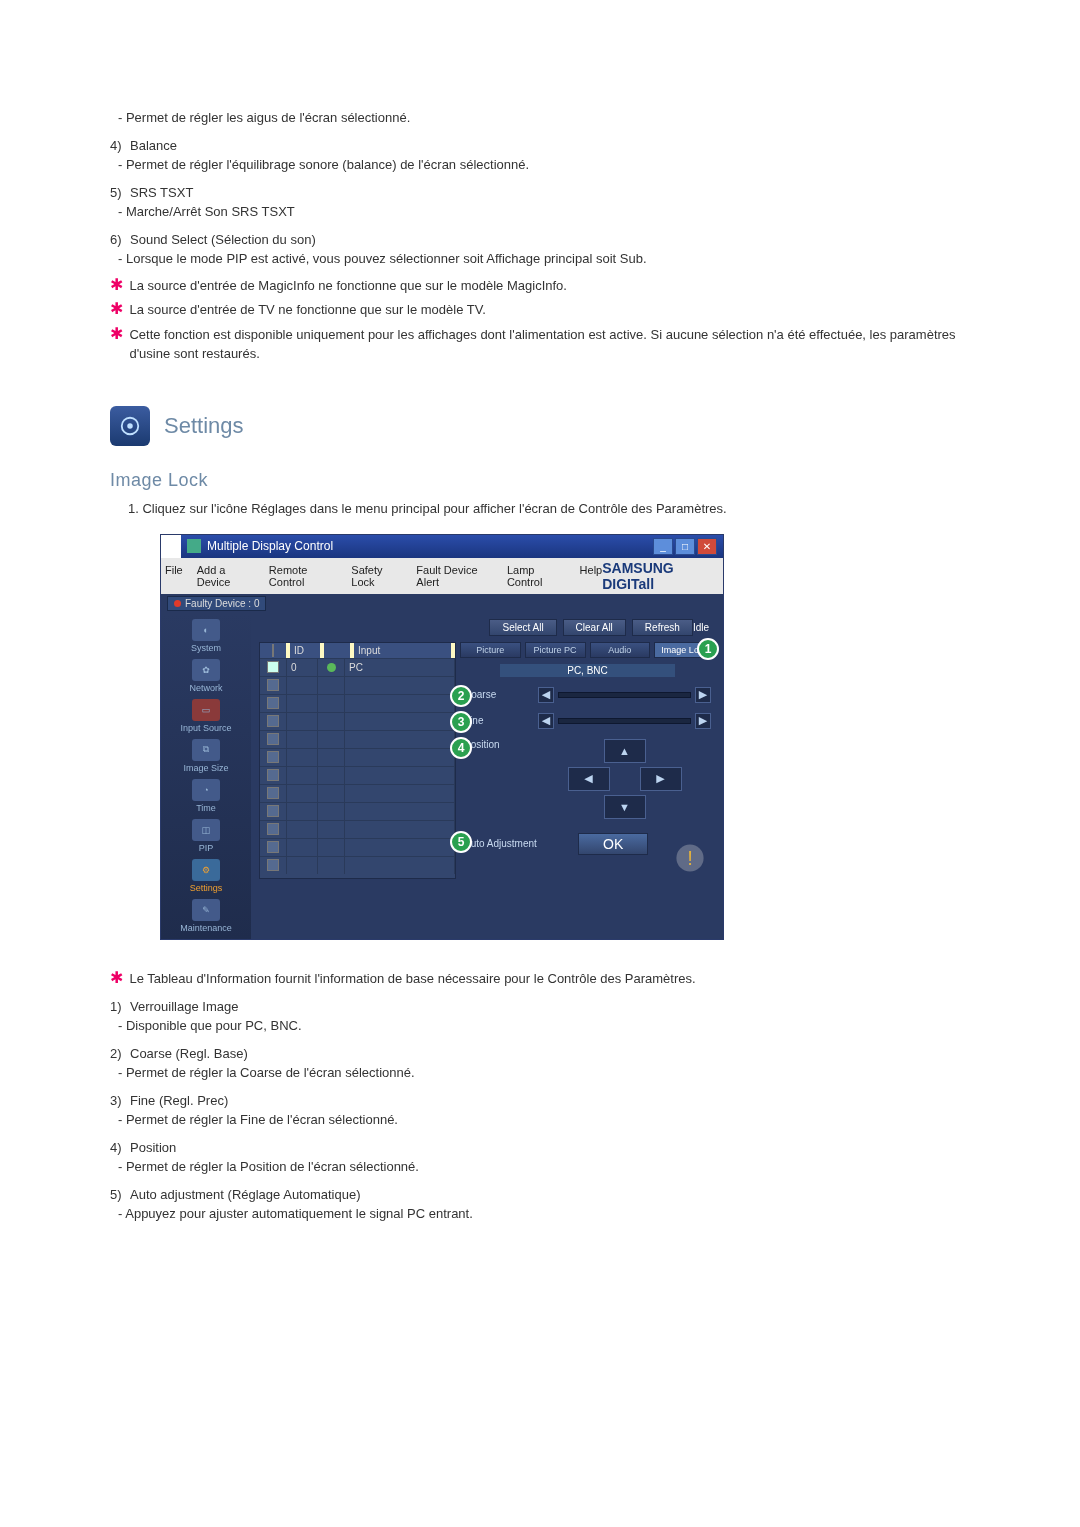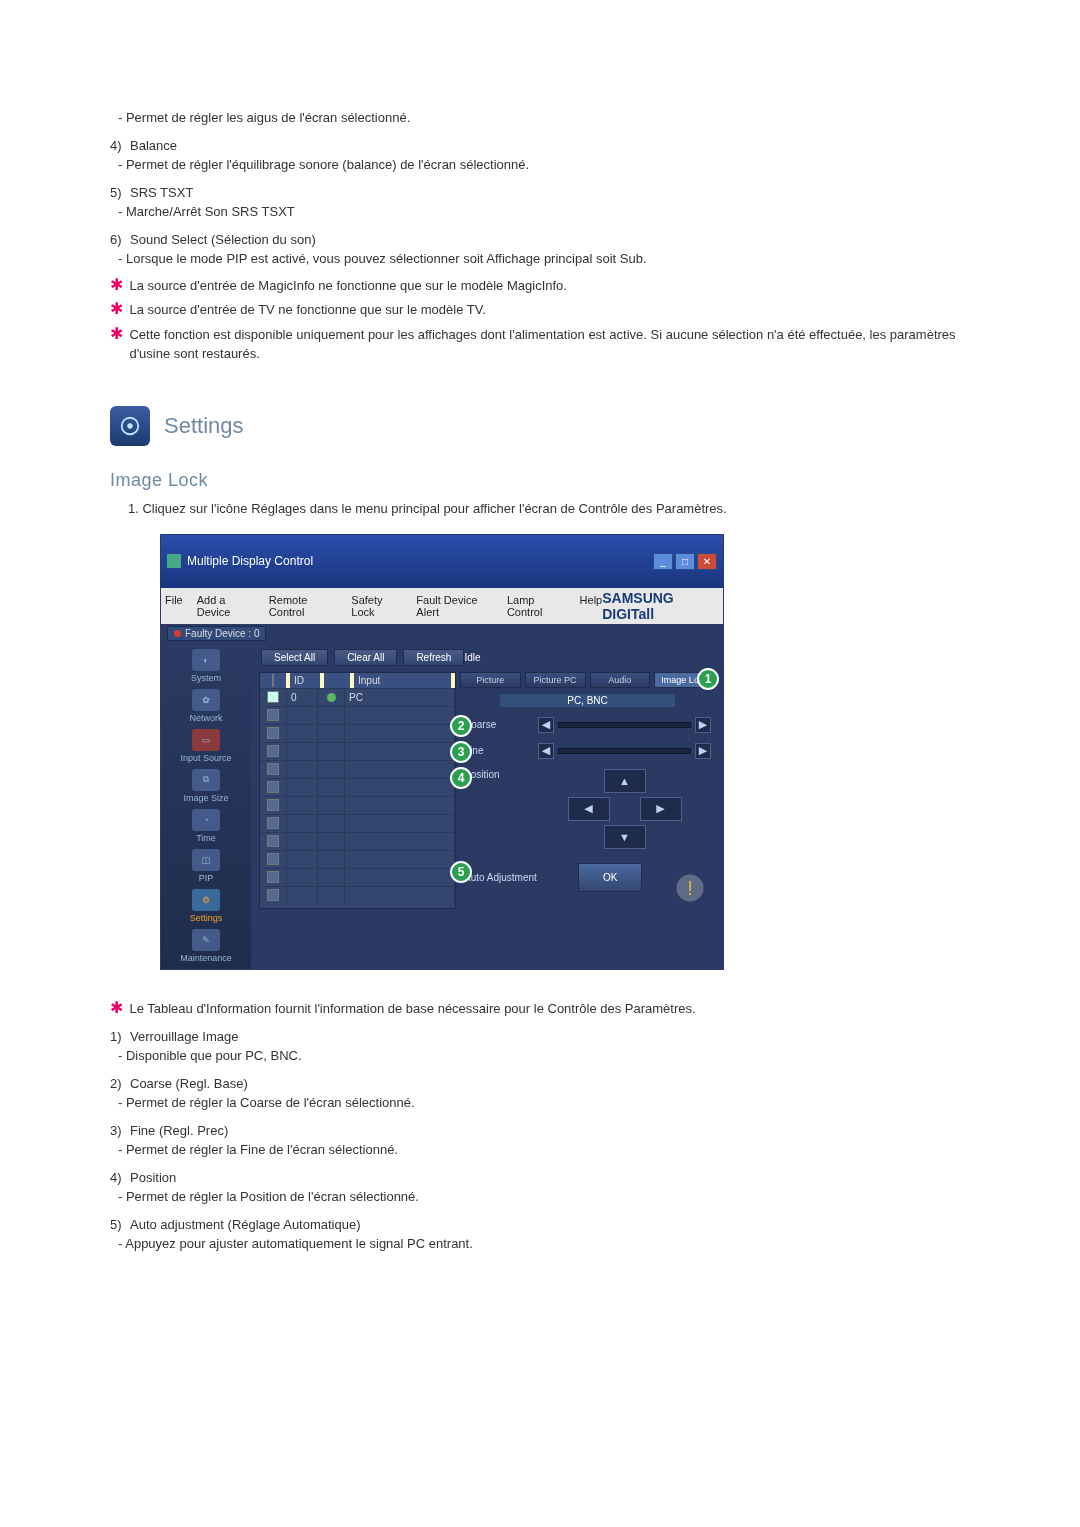--- a/index.html
+++ b/index.html
@@ -45,24 +45,25 @@
   width: 562px;
   margin: 12px auto 30px 50px;
   font-family: Tahoma, sans-serif;
   font-size: 11px;
   color: #ddd;
   border: 1px solid #2a3a6a;
 }
 .titlebar {
   background: linear-gradient(#2b4daa,#1a357f);
   color: #fff;
-  padding: 18px 6px;
+  padding: 3px 6px;
   display: flex;
   align-items: center;
   justify-content: space-between;
+  margin-left: 20px;
 }
 .tb-left { display:flex; align-items:center; gap:6px; font-size:12px; }
 .tb-icon { width:14px;height:14px;background:#4a8; }
 .tb-btns { display:flex; gap:2px; }
 .tb-btn { width:18px;height:15px;background:#5d8edb;border:1px solid #2a4a90;display:flex;align-items:center;justify-content:center;font-size:10px;}
 .tb-btn.close{ background:#d04a3a;color:#fff;}
 .menubar {
   background:#e8e8e8;color:#222;display:flex;align-items:center;
   padding:2px 4px;font-size:11px;justify-content:flex-start;
 }
@@ -72,21 +73,21 @@
 .faulty-badge{background:#314a7a;border:1px solid #1a2a4a;padding:1px 6px;font-size:10px;display:flex;align-items:center;gap:4px;}
 .dot-red{width:7px;height:7px;border-radius:50%;background:#e03a2a;}
 .app-body{display:flex;background:#2a3a62;}
 .sidebar{width:90px;background:linear-gradient(#2a3a62,#1f2c4c);padding:6px 0;display:flex;flex-direction:column;align-items:center;gap:6px;}
 .side-item{display:flex;flex-direction:column;align-items:center;gap:2px;font-size:9px;color:#98b6d6;}
 .side-item.settings{color:#f0a030;}
 .side-ico{width:28px;height:22px;background:#435a8a;border-radius:3px;display:flex;align-items:center;justify-content:center;}
 .side-ico.inp{background:#8a3a3a;}
 .side-ico.set{background:#3a6a9a;}
 .main-panel{flex:1;display:flex;flex-direction:column;}
-.toolbar{display:flex;align-items:center;justify-content:flex-start;padding:6px 10px;}
+.toolbar{display:flex;align-items:center;justify-content:flex-end;padding:6px 10px;}
 .btns{display:flex;gap:6px;}
 .tbtn{background:linear-gradient(#4a5c86,#33466e);border:1px solid #1e2b4a;color:#fff;padding:2px 12px;font-size:10px;}
 .idle{color:#fff;font-size:10px;margin-right:4px;}
 .content{display:flex;padding:0 8px 8px 8px;gap:4px;}
 .grid{width:195px;background:#33466e;border:1px solid #1e2b4a;}
 .grid-head{display:flex;background:#3a5080;font-size:10px;}
 .gh{border-right:4px solid #fef9c3;padding:2px 4px;}
 .gh.c1{width:18px;text-align:center;}
 .gh.c2{width:22px;}
 .gh.c3{width:18px;text-align:center;}
@@ -108,21 +109,21 @@
 .tab-wrap{position:relative;}
 .callout{position:absolute;width:18px;height:18px;border-radius:50%;background:#2aa050;color:#fff;font-weight:bold;display:flex;align-items:center;justify-content:center;font-size:12px;border:2px solid #fff;}
 .pcbnc{background:#34507c;color:#fff;font-size:10px;text-align:center;margin:6px 40px;padding:1px 0;}
 .ctrl-row{display:flex;align-items:center;gap:8px;margin:10px 4px;position:relative;}
 .ctrl-label{width:66px;font-size:10px;color:#c8daf0;}
 .slider{flex:1;display:flex;align-items:center;gap:4px;}
 .sbtn{width:14px;height:14px;background:#1e2b4a;border:1px solid #4a6090;display:flex;align-items:center;justify-content:center;font-size:8px;}
 .strk{flex:1;height:4px;background:#1a2640;border:1px solid #0e1830;}
 .pos-btn{width:40px;height:22px;background:#1e2b4a;border:1px solid #4a6090;display:flex;align-items:center;justify-content:center;}
 .arrow{color:#bcd4f0;font-size:11px;}
-.okbtn{background:linear-gradient(#4a6aa0,#33466e);border:1px solid #1e2b4a;color:#fff;padding:8px 24px;font-size:10px;}
+.okbtn{background:linear-gradient(#4a6aa0,#33466e);border:1px solid #1e2b4a;color:#fff;padding:2px 24px;font-size:14px;}
 .auto-row{display:flex;align-items:center;gap:14px;margin:14px 4px;position:relative;}
 .warn-icon{position:absolute;right:12px;bottom:6px;width:34px;height:34px;}
 .list-num{display:inline-block;width:20px;}
 </style>
 </head>
 <body>
 
 <div class="list-item list-sub">- <span>Permet de régler les aigus de l'écran sélectionné.</span></div>
 
 <div class="list-item">

